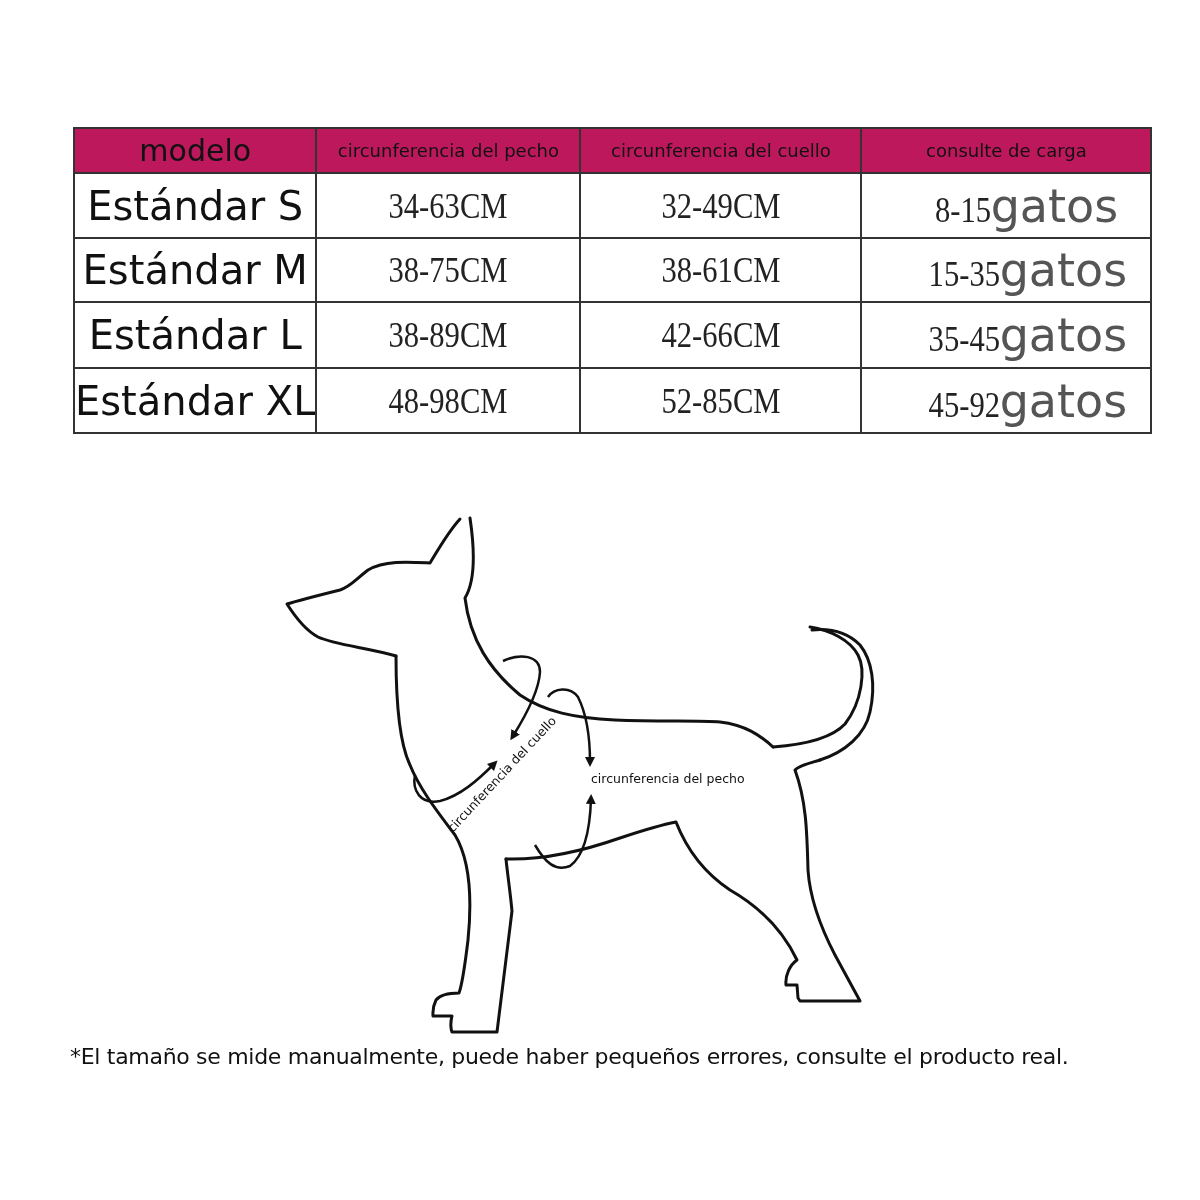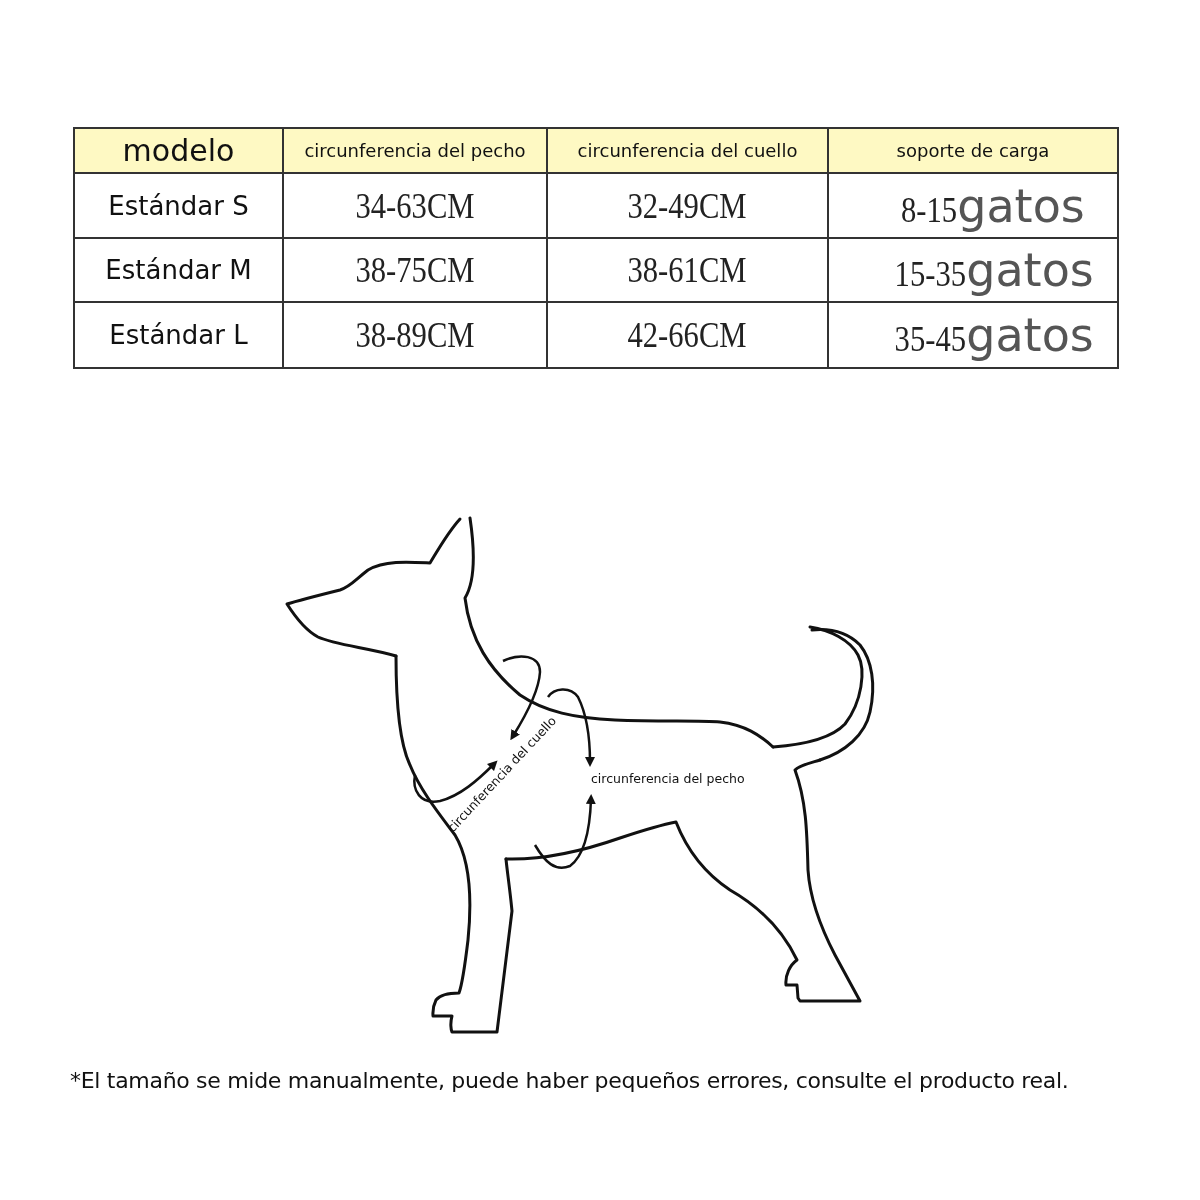--- a/index.html
+++ b/index.html
@@ -5,77 +5,83 @@
   html, body { margin: 0; padding: 0; background: #ffffff; }
   body { width: 1200px; height: 1200px; position: relative; overflow: hidden; }
   .size-table {
     position: absolute; left: 73px; top: 127px;
     border-collapse: collapse; table-layout: fixed;
   }
   .size-table td {
     border: 2px solid #333333; padding: 0; vertical-align: middle; text-align: center;
     overflow: hidden; white-space: nowrap;
   }
-  .hdr td { height: 43px; background: #fef9c3; }
+  .hdr td { height: 43px; background: #be185d; }
   .row-s td { height: 63px; }
   .row-m td { height: 62px; border-radius: 18px; }
   .row-l td { height: 64px; border-radius: 20px; }
   .row-xl td { height: 63px; }
   .c1 { width: 209px; } .c2 { width: 264px; } .c3 { width: 281px; } .c4 { width: 290px; }
   .hdr-main { font-family: "DejaVu Sans", sans-serif; font-size: 30px; color: #111; }
   .hdr-small { font-family: "DejaVu Sans", sans-serif; font-size: 18px; color: #111; }
-  .model { font-family: "DejaVu Sans", sans-serif; font-size: 26px; color: #111; }
+  .model { font-family: "DejaVu Sans", sans-serif; font-size: 40px; color: #111; }
   .meas { font-family: "Liberation Serif", serif; font-size: 36px; color: #222; transform: scaleX(0.85); display: inline-block; }
   .load-wrap { display: inline-block; padding-left: 30px; }
   .load-num { font-family: "Liberation Serif", serif; font-size: 36px; color: #222; display: inline-block; transform: scaleX(0.85); transform-origin: right center; }
   .load-unit { font-family: "DejaVu Sans", sans-serif; font-size: 46px; color: #555; }
   .diagram { position: absolute; left: 0; top: 0; }
   .label-chest { position: absolute; left: 591px; top: 771px;
     font-family: "DejaVu Sans", sans-serif; font-size: 12.5px; color: #111; white-space: nowrap; }
   .label-neck { position: absolute; left: 455px; top: 820px;
     font-family: "DejaVu Sans", sans-serif; font-size: 12.5px; color: #111; white-space: nowrap;
     transform-origin: left bottom; transform: rotate(-47deg); }
   .footnote { position: absolute; left: 70px; top: 1044px; width: 1070px;
     font-family: "DejaVu Sans", sans-serif; font-size: 22px; color: #111; white-space: nowrap;
-    letter-spacing: -0.3px; margin-top: 24px; }
+    letter-spacing: -0.3px; }
 </style>
 </head>
 <body>
 
 <table class="size-table">
   <colgroup>
       <col class="c1">
       <col class="c2">
       <col class="c3">
       <col class="c4">
     </colgroup>
   <tbody>
       <tr class="hdr">
     <td><span class="hdr-main">modelo</span></td>
     <td><span class="hdr-small">circunferencia del pecho</span></td>
     <td><span class="hdr-small">circunferencia del cuello</span></td>
-    <td><span class="hdr-small">soporte de carga</span></td>
+    <td><span class="hdr-small">consulte de carga</span></td>
   </tr>
   <tr class="row-s">
     <td><span class="model">Estándar S</span></td>
     <td><span class="meas">34-63CM</span></td>
     <td><span class="meas">32-49CM</span></td>
     <td><span class="load-wrap"><span class="load-num">8-15</span><span class="load-unit">gatos</span></span></td>
   </tr>
   <tr class="row-m">
     <td><span class="model">Estándar M</span></td>
     <td><span class="meas">38-75CM</span></td>
     <td><span class="meas">38-61CM</span></td>
     <td><span class="load-wrap"><span class="load-num">15-35</span><span class="load-unit">gatos</span></span></td>
   </tr>
   <tr class="row-l">
     <td><span class="model">Estándar L</span></td>
     <td><span class="meas">38-89CM</span></td>
     <td><span class="meas">42-66CM</span></td>
     <td><span class="load-wrap"><span class="load-num">35-45</span><span class="load-unit">gatos</span></span></td>
+  </tr>
+  <tr class="row-xl">
+    <td><span class="model">Estándar XL</span></td>
+    <td><span class="meas">48-98CM</span></td>
+    <td><span class="meas">52-85CM</span></td>
+    <td><span class="load-wrap"><span class="load-num">45-92</span><span class="load-unit">gatos</span></span></td>
   </tr>
 </tbody>
   </table>
 
 <svg class="diagram" width="1200" height="1200" viewBox="0 0 1200 1200">
   <defs>
     <marker id="arrowhead" markerWidth="10" markerHeight="10" refX="5" refY="5" orient="auto" markerUnits="userSpaceOnUse">
       <path d="M0,0 L10,5 L0,10 Z" fill="#111"></path>
     </marker>
   </defs>

